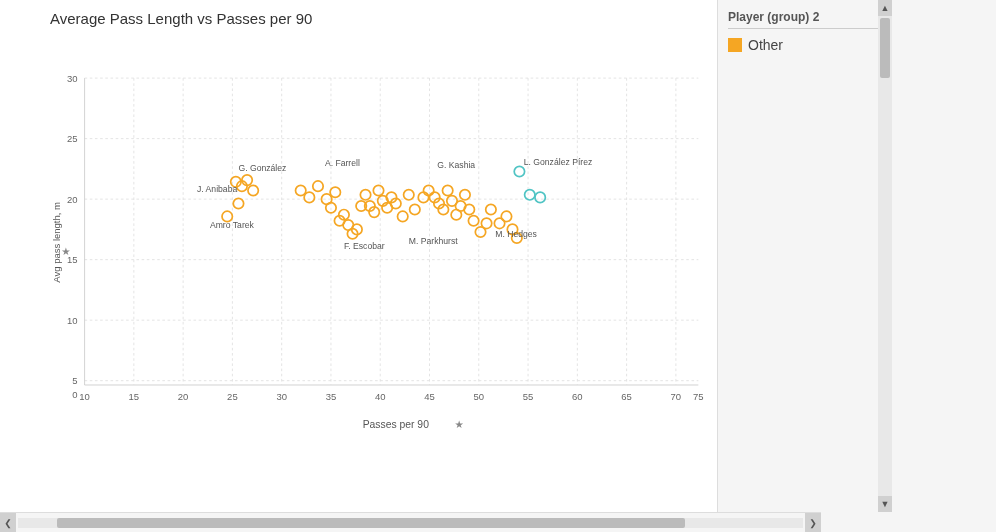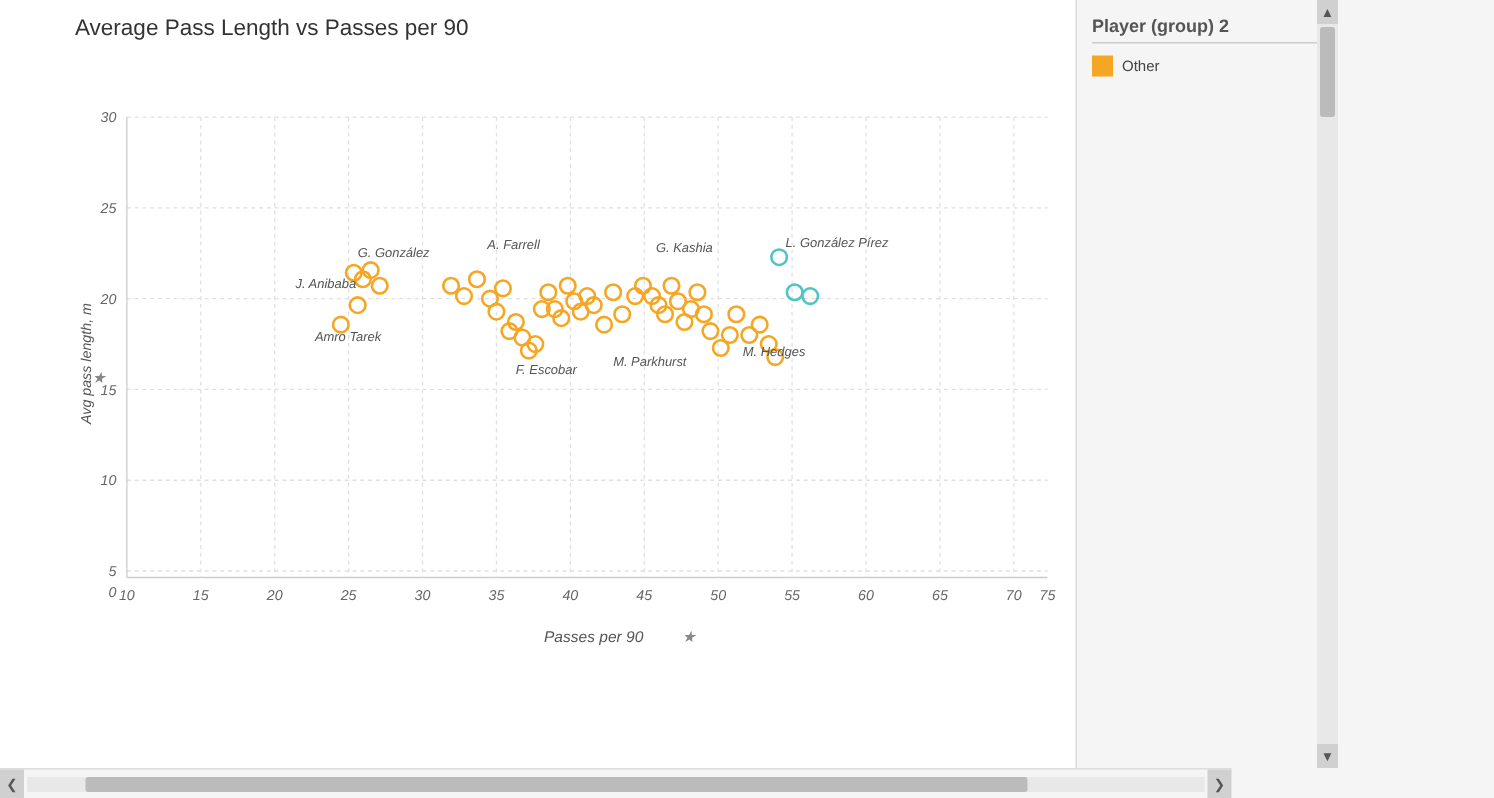--- a/index.html
+++ b/index.html
@@ -26,21 +26,20 @@
     .chart-title {
       font-size: 15px;
       font-weight: normal;
       color: #333;
       margin-bottom: 8px;
     }
     .chart-inner {
       position: relative;
       width: 100%;
       height: calc(100% - 30px);
-      font-style: italic;
     }
     svg.chart-svg {
       width: 100%;
       height: 100%;
     }
     .legend-title {
       font-size: 12px;
       font-weight: bold;
       color: #555;
       margin-bottom: 8px;
@@ -52,21 +51,21 @@
       align-items: center;
       margin-bottom: 6px;
     }
     .legend-swatch {
       width: 14px;
       height: 14px;
       margin-right: 6px;
       flex-shrink: 0;
     }
     .legend-label {
-      font-size: 10px;
+      font-size: 14px;
       color: #444;
     }
   </style>
 </head>
 <body>
 
 <div class="container">
   <div class="chart-area">
     <div class="chart-title">Average Pass Length vs Passes per 90</div>
     <div class="chart-inner">

